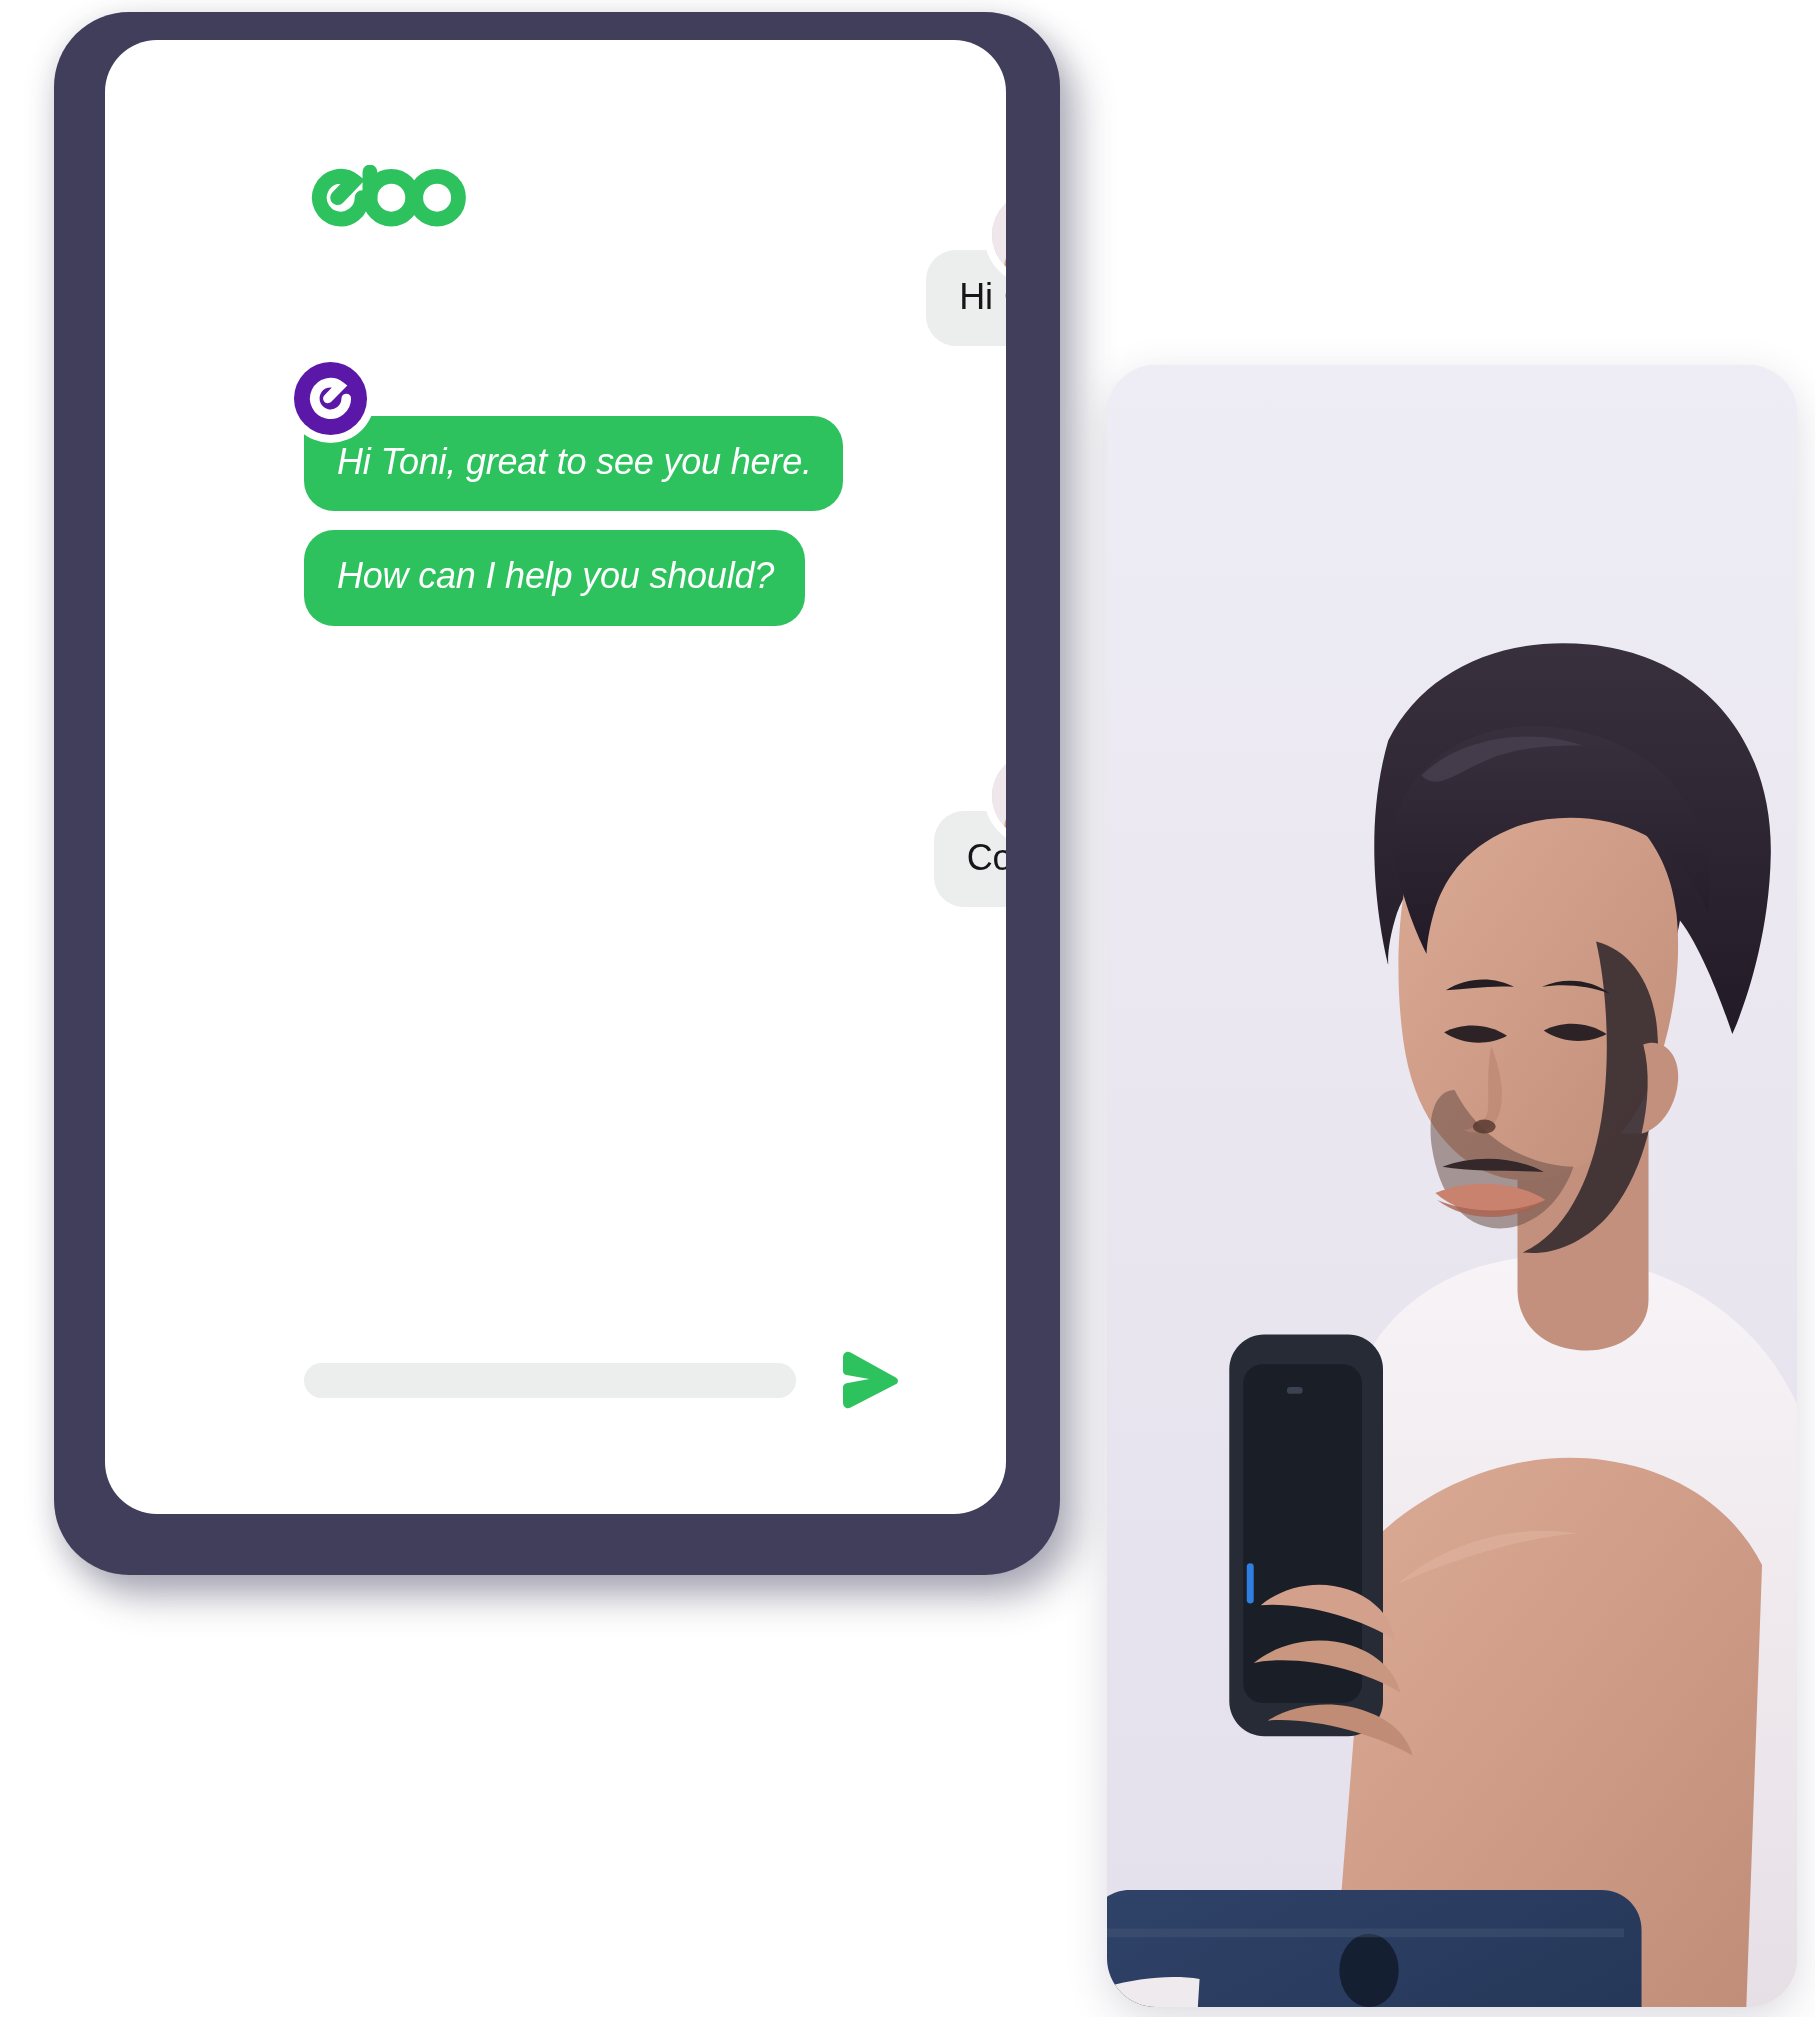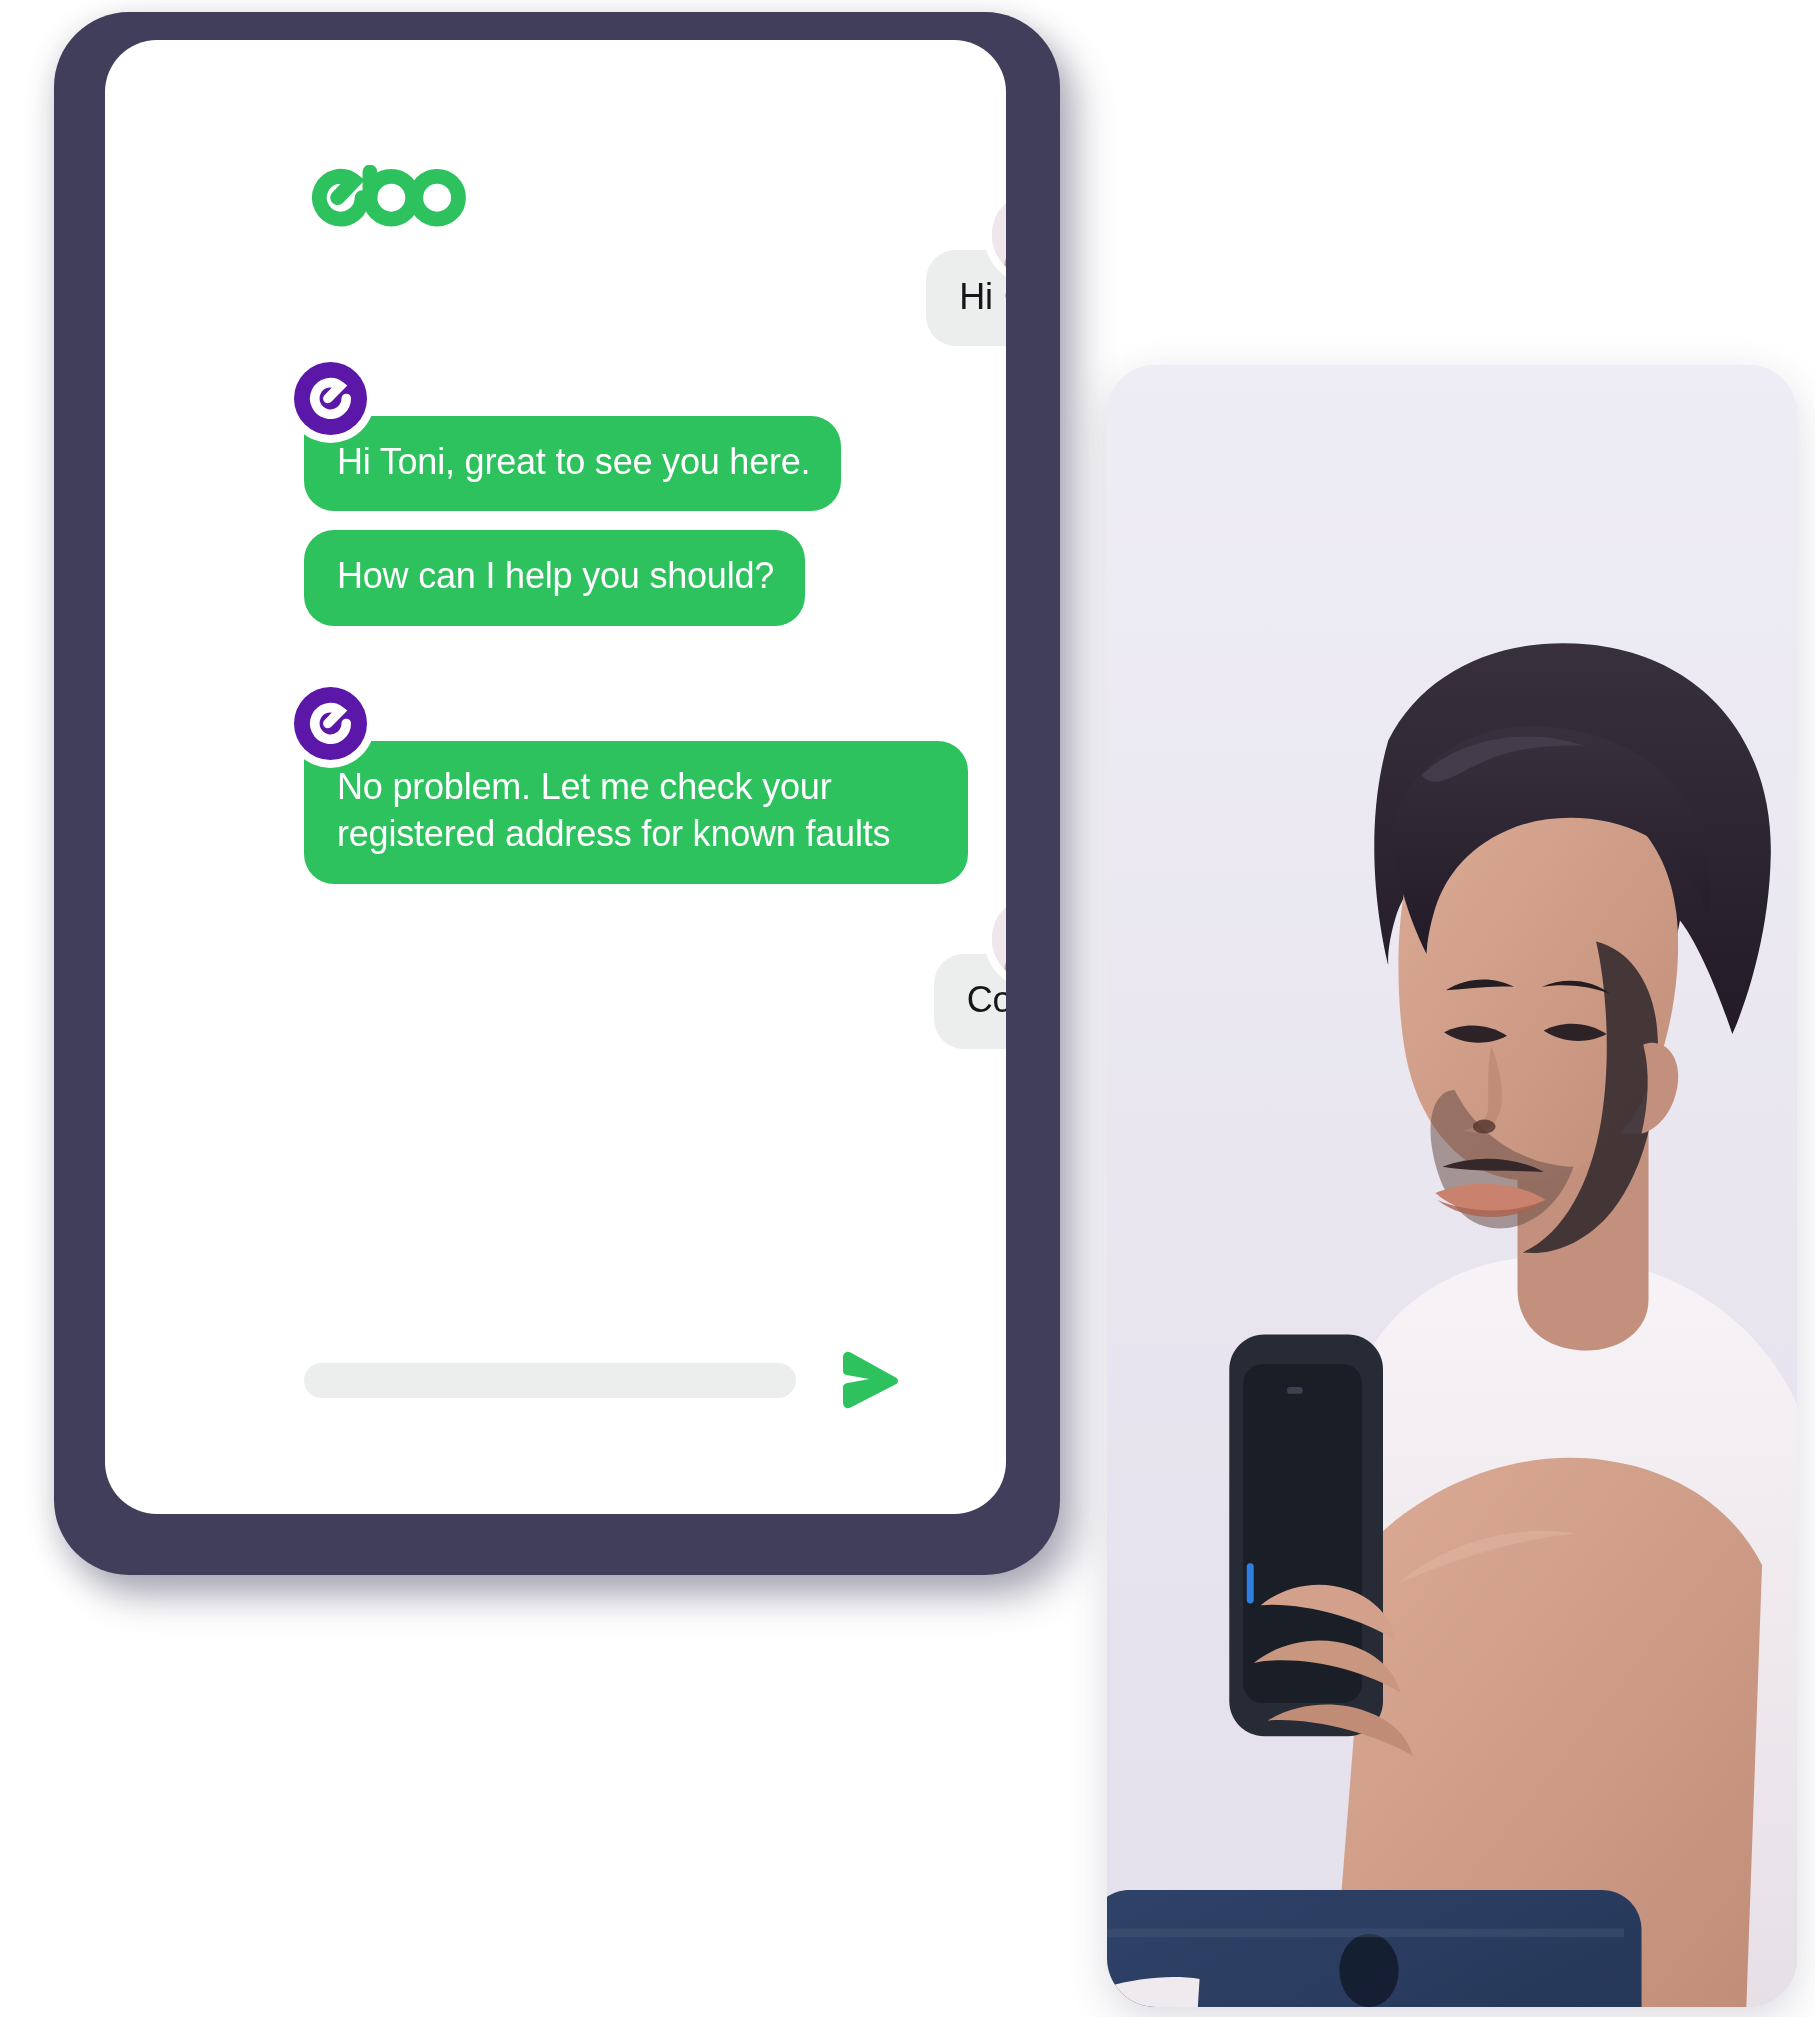--- a/index.html
+++ b/index.html
@@ -37,20 +37,21 @@
     background:#eceded;color:#16161a;
     padding:23.6px 33px 25px 33px;
     border-radius:30px 30px 30px 30px;
     border-top-right-radius:8.7px;
   }
   .bubble.bot{
     background:#2ec25f;color:#ffffff;
     padding:23px 31px 26px 33px;
     border-radius:30px;
     border-top-left-radius:8.7px;
+    font-style:italic;
   }
 
   
   .avatar{
     position:absolute;width:86px;height:86px;border-radius:50%;
     overflow:hidden;background:#ded5d9;
     box-shadow:0 0 0 7.9px #ffffff;
   }
   .avatar.right{right:-5.2px;top:-58px;}
   .avatar svg{display:block;width:100%;height:100%;}
@@ -147,30 +148,20 @@
         <div class="bubble bot" style="border-top-left-radius:30px">
           <span>How can I help you should?</span>
         </div>
       </div>
 
       <div class="gap-l"></div>
 
 
       <div class="gap-m"></div>
 
-      <div class="row in">
-        <div class="bubble bot" style="max-width:664px">
-          <span class="bot-badge">
-            <svg viewBox="0 0 56 56" aria-hidden="true">
-              <path d="M46 28a18 18 0 1 1-7-14.3L25 28" fill="none" stroke="#ffffff" stroke-width="11" stroke-linecap="round"></path>
-            </svg>
-          </span>
-          <span>No problem. Let me check your registered address for known faults</span>
-        </div>
-      </div>
 
       <div class="gap-l"></div>
 
       <div class="row out">
         <div class="bubble user">
           <span>Cool</span>
           <span class="avatar right">
             <svg viewBox="0 0 100 100" aria-hidden="true">
               <rect width="100" height="100" fill="#f0e7ea"></rect>
               <ellipse cx="52" cy="88" rx="38" ry="34" fill="#d4a38c"></ellipse>

